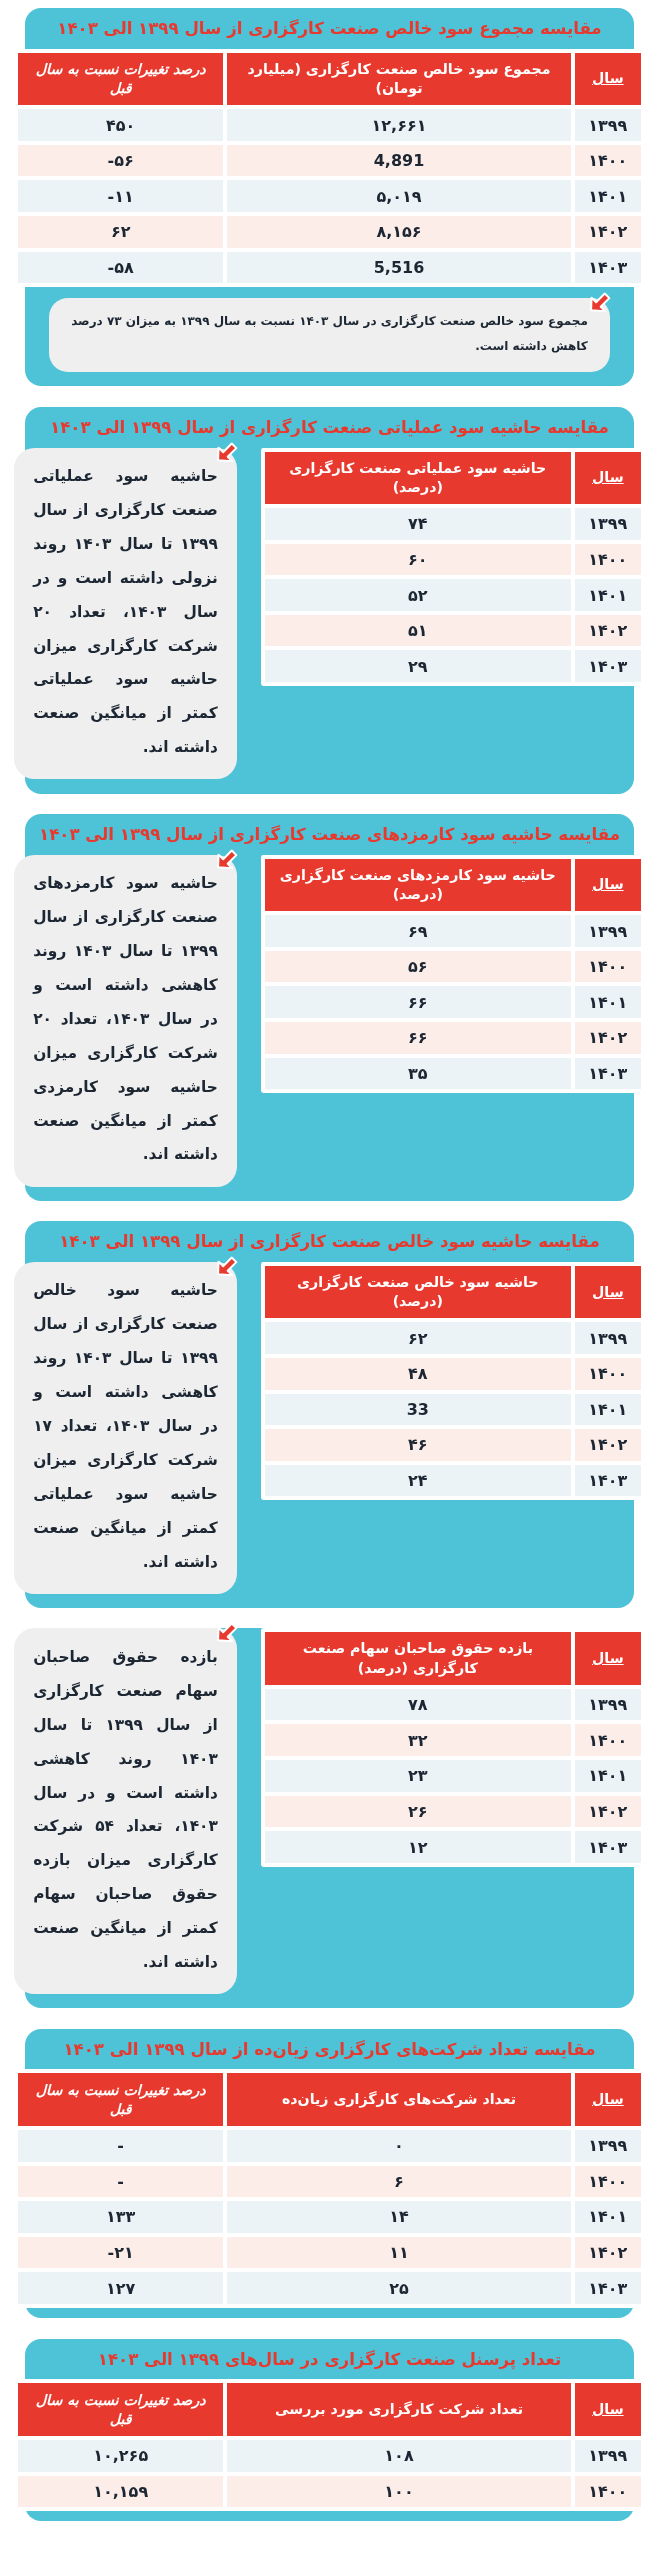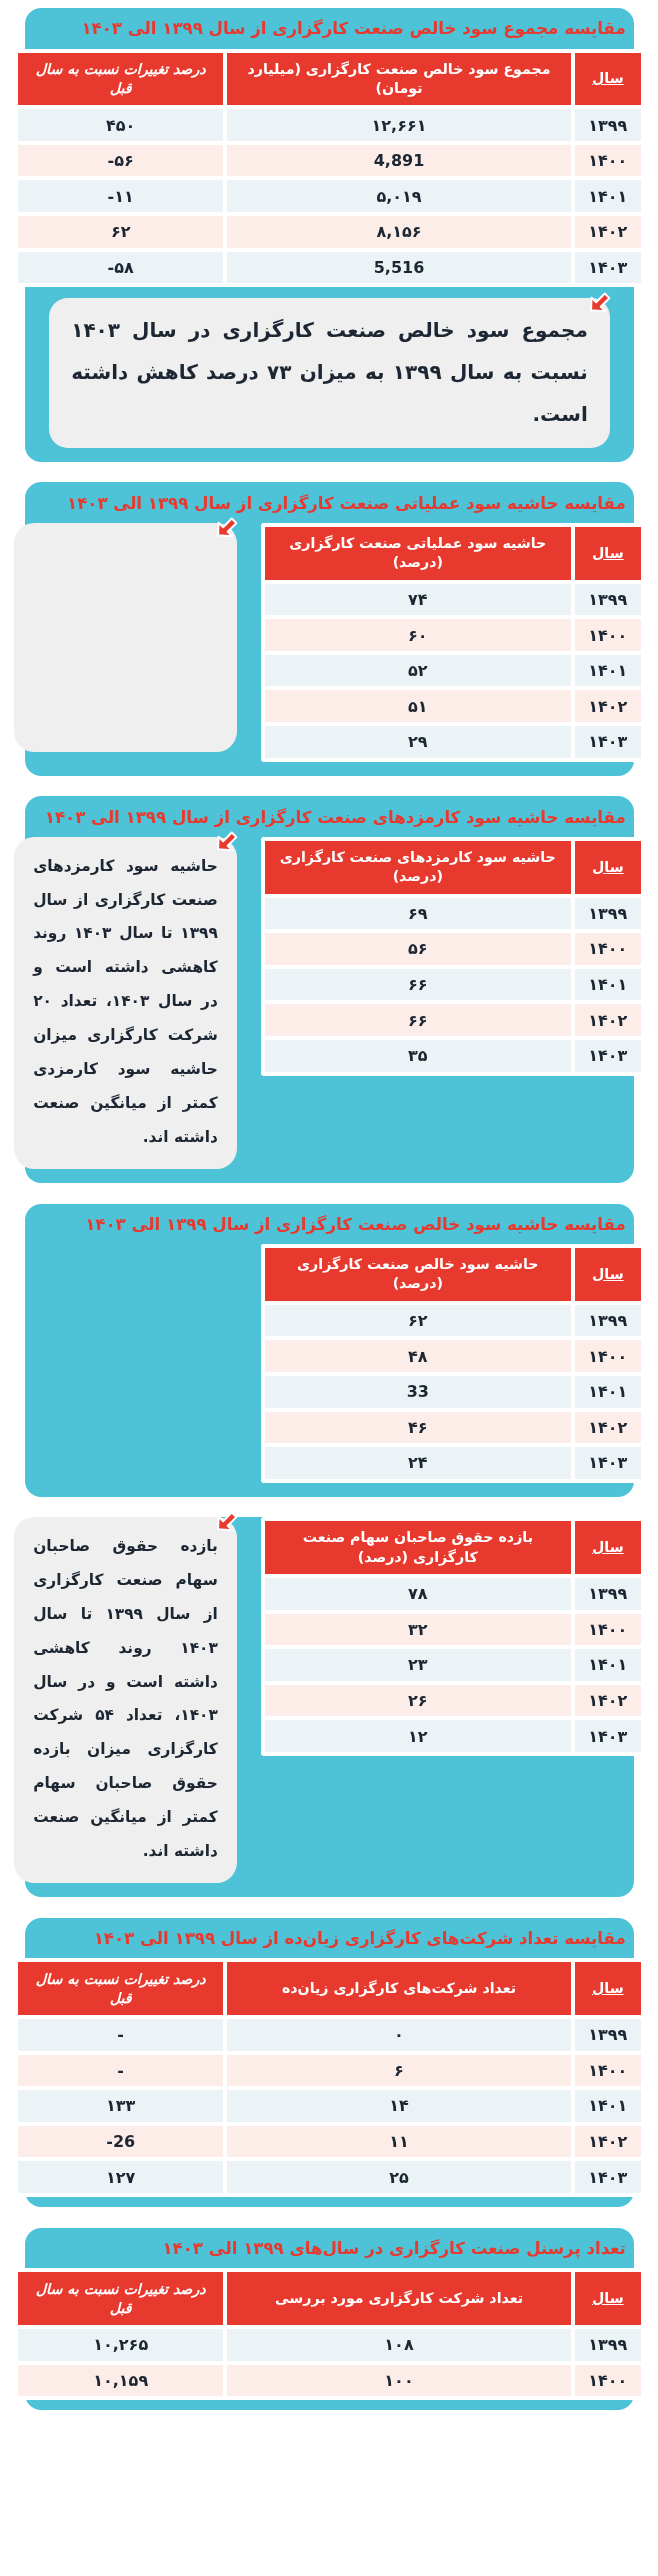--- a/index.html
+++ b/index.html
@@ -27,20 +27,21 @@
   .sec-panel{
     position:absolute; inset:0 11px;
     background:var(--teal);
     border-radius:16px;
   }
   .sec > *:not(.sec-panel){ position:relative; }
 
   .sec-title{
     margin:0;
     padding:10.3px 19px 8px;
+    text-align:center;
     font-size:16.6px;
     font-weight:700;
     color:var(--red);
     line-height:1.35;
   }
 
   
   .data-table{
     width:100%;
     border-collapse:separate;
@@ -104,21 +105,21 @@
   }
 
   .note-text{
     margin:0;
     font-size:15.4px;
     font-weight:700;
     line-height:2.2;
     color:var(--dark);
     text-align:justify;
   }
-  .bottom-note .note-text{ font-size:20px; line-height:2.1; }
+  .bottom-note .note-text{ font-size:12px; line-height:2.1; }
 
   
   .arrow-icon{
     position:absolute;
     top:-11px;
     right:-4.7px;
     width:28.4px;
     height:28.4px;
     display:block;
   }
@@ -216,20 +217,21 @@
                 <td>۲۹</td>
               </tr>
             </tbody>
       </table>
       <aside class="side-note">
         <span class="arrow-icon">
           <svg viewBox="0 0 28 28" aria-hidden="true">
             <path d="M5 23 L5.5 10.5 L10 15 L18.5 6.5 L23 11 L14.5 19.5 L19 24 Z" fill="var(--red)" stroke="#ffffff" stroke-width="2" stroke-linejoin="round"></path>
           </svg>
         </span>
+        <p class="note-text">حاشیه سود عملیاتی صنعت کارگزاری از سال ۱۳۹۹ تا سال ۱۴۰۳ روند نزولی داشته است و در سال ۱۴۰۳، تعداد ۲۰ شرکت کارگزاری میزان حاشیه سود عملیاتی کمتر از میانگین صنعت داشته اند.</p>
       </aside>
     </div>
 
   </section>
 
   <section class="sec layout-side">
     <div class="sec-panel"></div>
     <h2 class="sec-title">مقایسه حاشیه سود کارمزدهای صنعت کارگزاری از سال ۱۳۹۹ الی ۱۴۰۳</h2>
     <div class="sec-body">
       <table class="data-table">
@@ -301,20 +303,28 @@
               <tr>
                 <td>۱۴۰۲</td>
                 <td>۴۶</td>
               </tr>
               <tr>
                 <td>۱۴۰۳</td>
                 <td>۲۴</td>
               </tr>
             </tbody>
       </table>
+      <aside class="side-note">
+        <span class="arrow-icon">
+          <svg viewBox="0 0 28 28" aria-hidden="true">
+            <path d="M5 23 L5.5 10.5 L10 15 L18.5 6.5 L23 11 L14.5 19.5 L19 24 Z" fill="var(--red)" stroke="#ffffff" stroke-width="2" stroke-linejoin="round"></path>
+          </svg>
+        </span>
+        <p class="note-text">حاشیه سود خالص صنعت کارگزاری از سال ۱۳۹۹ تا سال ۱۴۰۳ روند کاهشی داشته است و در سال ۱۴۰۳، تعداد ۱۷ شرکت کارگزاری میزان حاشیه سود عملیاتی کمتر از میانگین صنعت داشته اند.</p>
+      </aside>
     </div>
 
   </section>
 
   <section class="sec layout-side">
     <div class="sec-panel"></div>
     <div class="sec-body">
       <table class="data-table">
         <thead>
           <tr>
@@ -381,21 +391,21 @@
                 <td>-</td>
               </tr>
               <tr>
                 <td>۱۴۰۱</td>
                 <td>۱۴</td>
                 <td>۱۳۳</td>
               </tr>
               <tr>
                 <td>۱۴۰۲</td>
                 <td>۱۱</td>
-                <td>-26</td>
+                <td>-۲۱</td>
               </tr>
               <tr>
                 <td>۱۴۰۳</td>
                 <td>۲۵</td>
                 <td>۱۲۷</td>
               </tr>
             </tbody>
       </table>
 
     </div>

